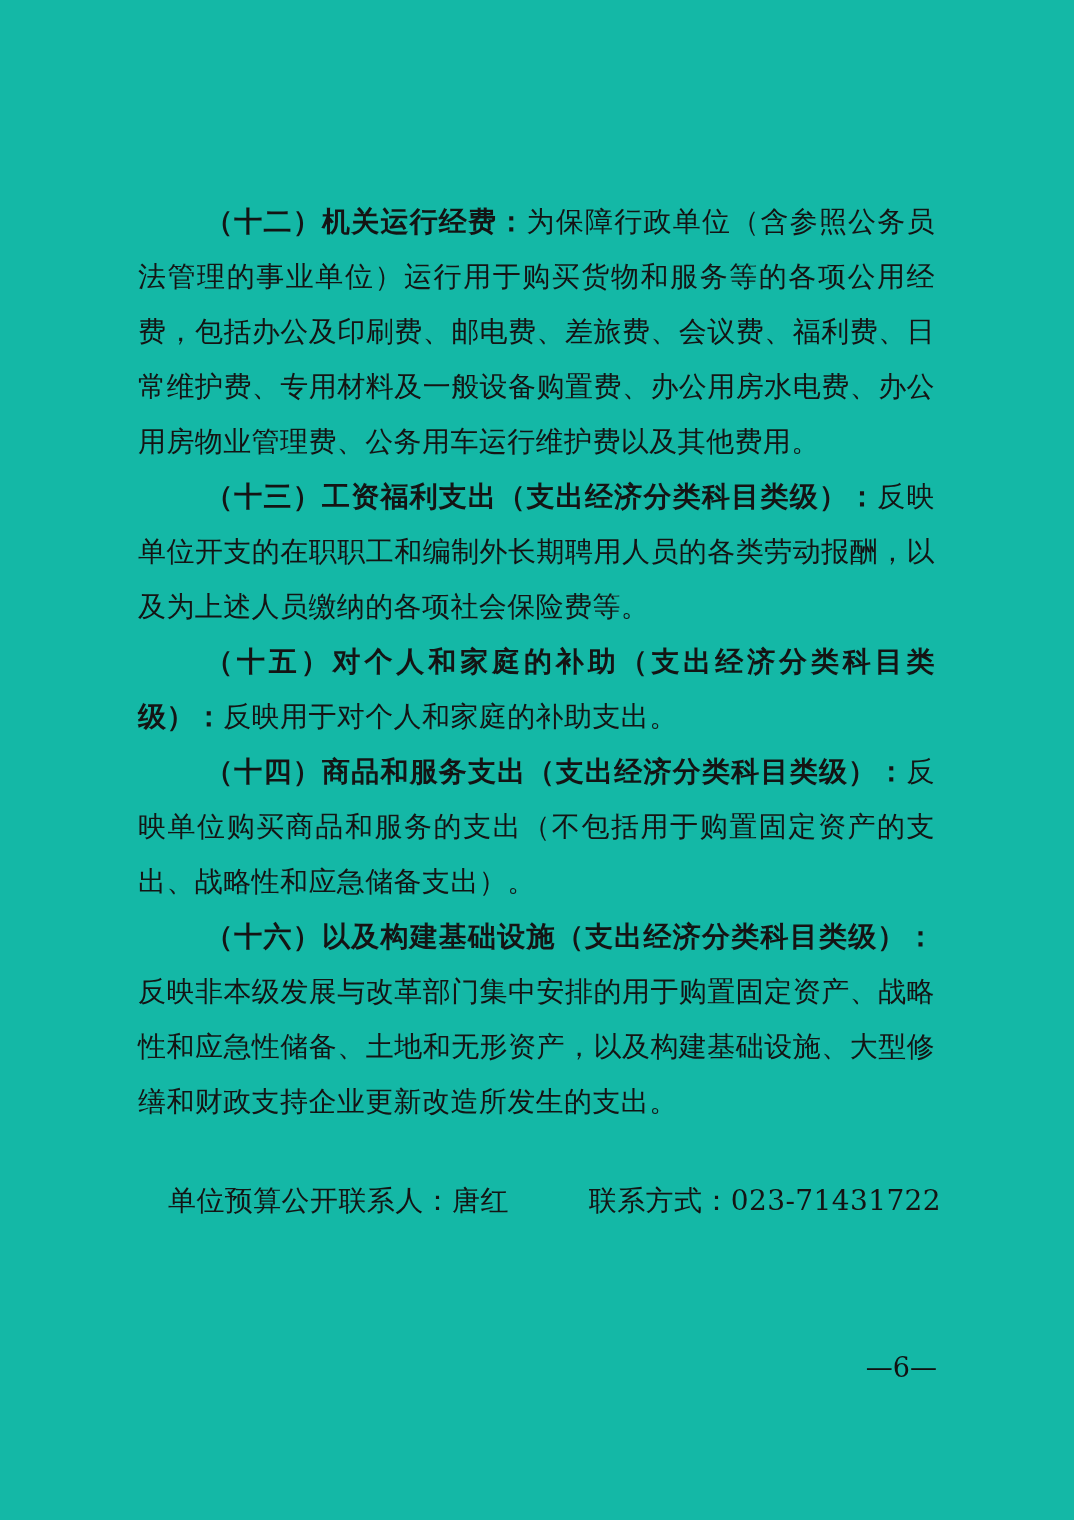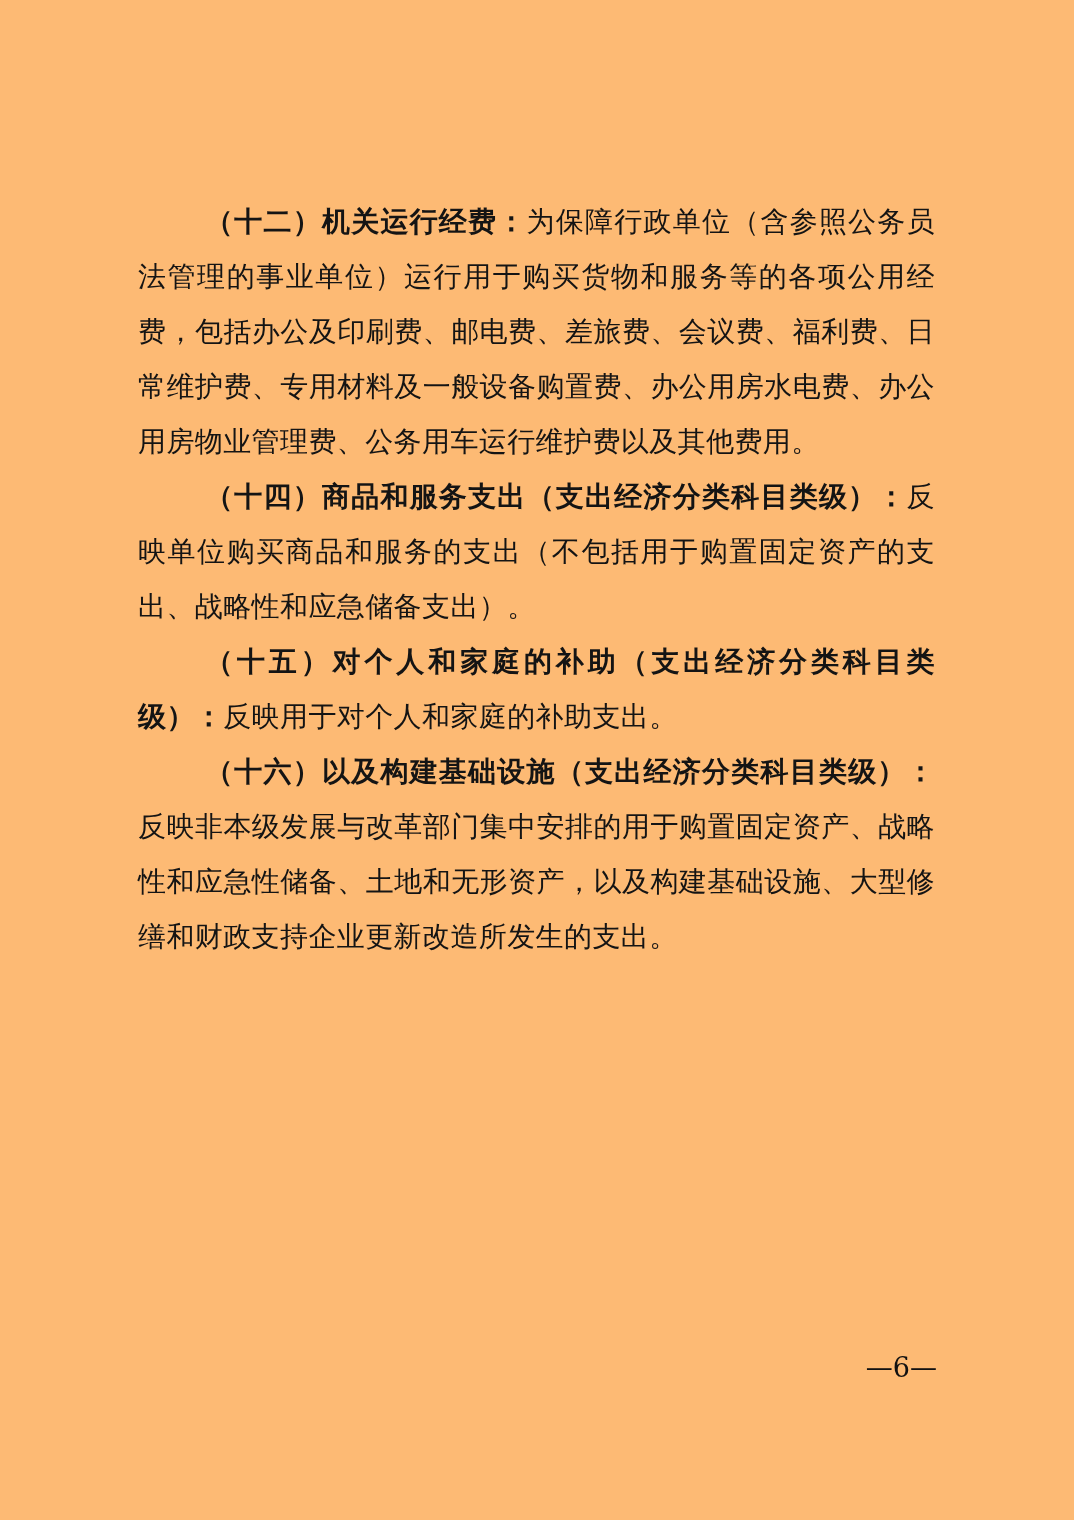--- a/index.html
+++ b/index.html
@@ -8,21 +8,21 @@
     height: 1520px;
     background: #ffffff;
     font-family: "DejaVu Serif", "Liberation Serif", serif;
     color: #141414;
     overflow: hidden;
   }
   .page {
     position: relative;
     width: 1074px;
     height: 1520px;
-    background: #fdba74;
+    background: #14b8a6;
   }
   .content {
     position: absolute;
     left: 138px;
     top: 194px;
     width: 797px;
   }
   .para {
     font-size: 28px;
     line-height: 55px;
@@ -58,24 +58,26 @@
   }
 </style>
 </head>
 <body>
 
 <div class="page">
   <div class="content">
 
     <p class="para"><span class="heading">（十二）机关运行经费：</span><span>为保障行政单位（含参照公务员法管理的事业单位）运行用于购买货物和服务等的各项公用经费，包括办公及印刷费、邮电费、差旅费、会议费、福利费、日常维护费、专用材料及一般设备购置费、办公用房水电费、办公用房物业管理费、公务用车运行维护费以及其他费用。</span></p>
 
+    <p class="para"><span class="heading">（十三）工资福利支出（支出经济分类科目类级）：</span><span>反映单位开支的在职职工和编制外长期聘用人员的各类劳动报酬，以及为上述人员缴纳的各项社会保险费等。</span></p>
+
+    <p class="para"><span class="heading">（十五）对个人和家庭的补助（支出经济分类科目类级）：</span><span>反映用于对个人和家庭的补助支出。</span></p>
 
     <p class="para"><span class="heading">（十四）商品和服务支出（支出经济分类科目类级）：</span><span>反映单位购买商品和服务的支出（不包括用于购置固定资产的支出、战略性和应急储备支出）。</span></p>
 
-    <p class="para"><span class="heading">（十五）对个人和家庭的补助（支出经济分类科目类级）：</span><span>反映用于对个人和家庭的补助支出。</span></p>
-
     <p class="para"><span class="heading">（十六）以及构建基础设施（支出经济分类科目类级）：</span><span>反映非本级发展与改革部门集中安排的用于购置固定资产、战略性和应急性储备、土地和无形资产，以及构建基础设施、大型修缮和财政支持企业更新改造所发生的支出。</span></p>
 
+    <p class="contact-line"><span>单位预算公开联系人：唐红</span><span class="contact-gap"></span><span>联系方式：023-71431722</span></p>
 
   </div>
 
   <div class="page-number">—6—</div>
 </div>
 
 </body></html>

